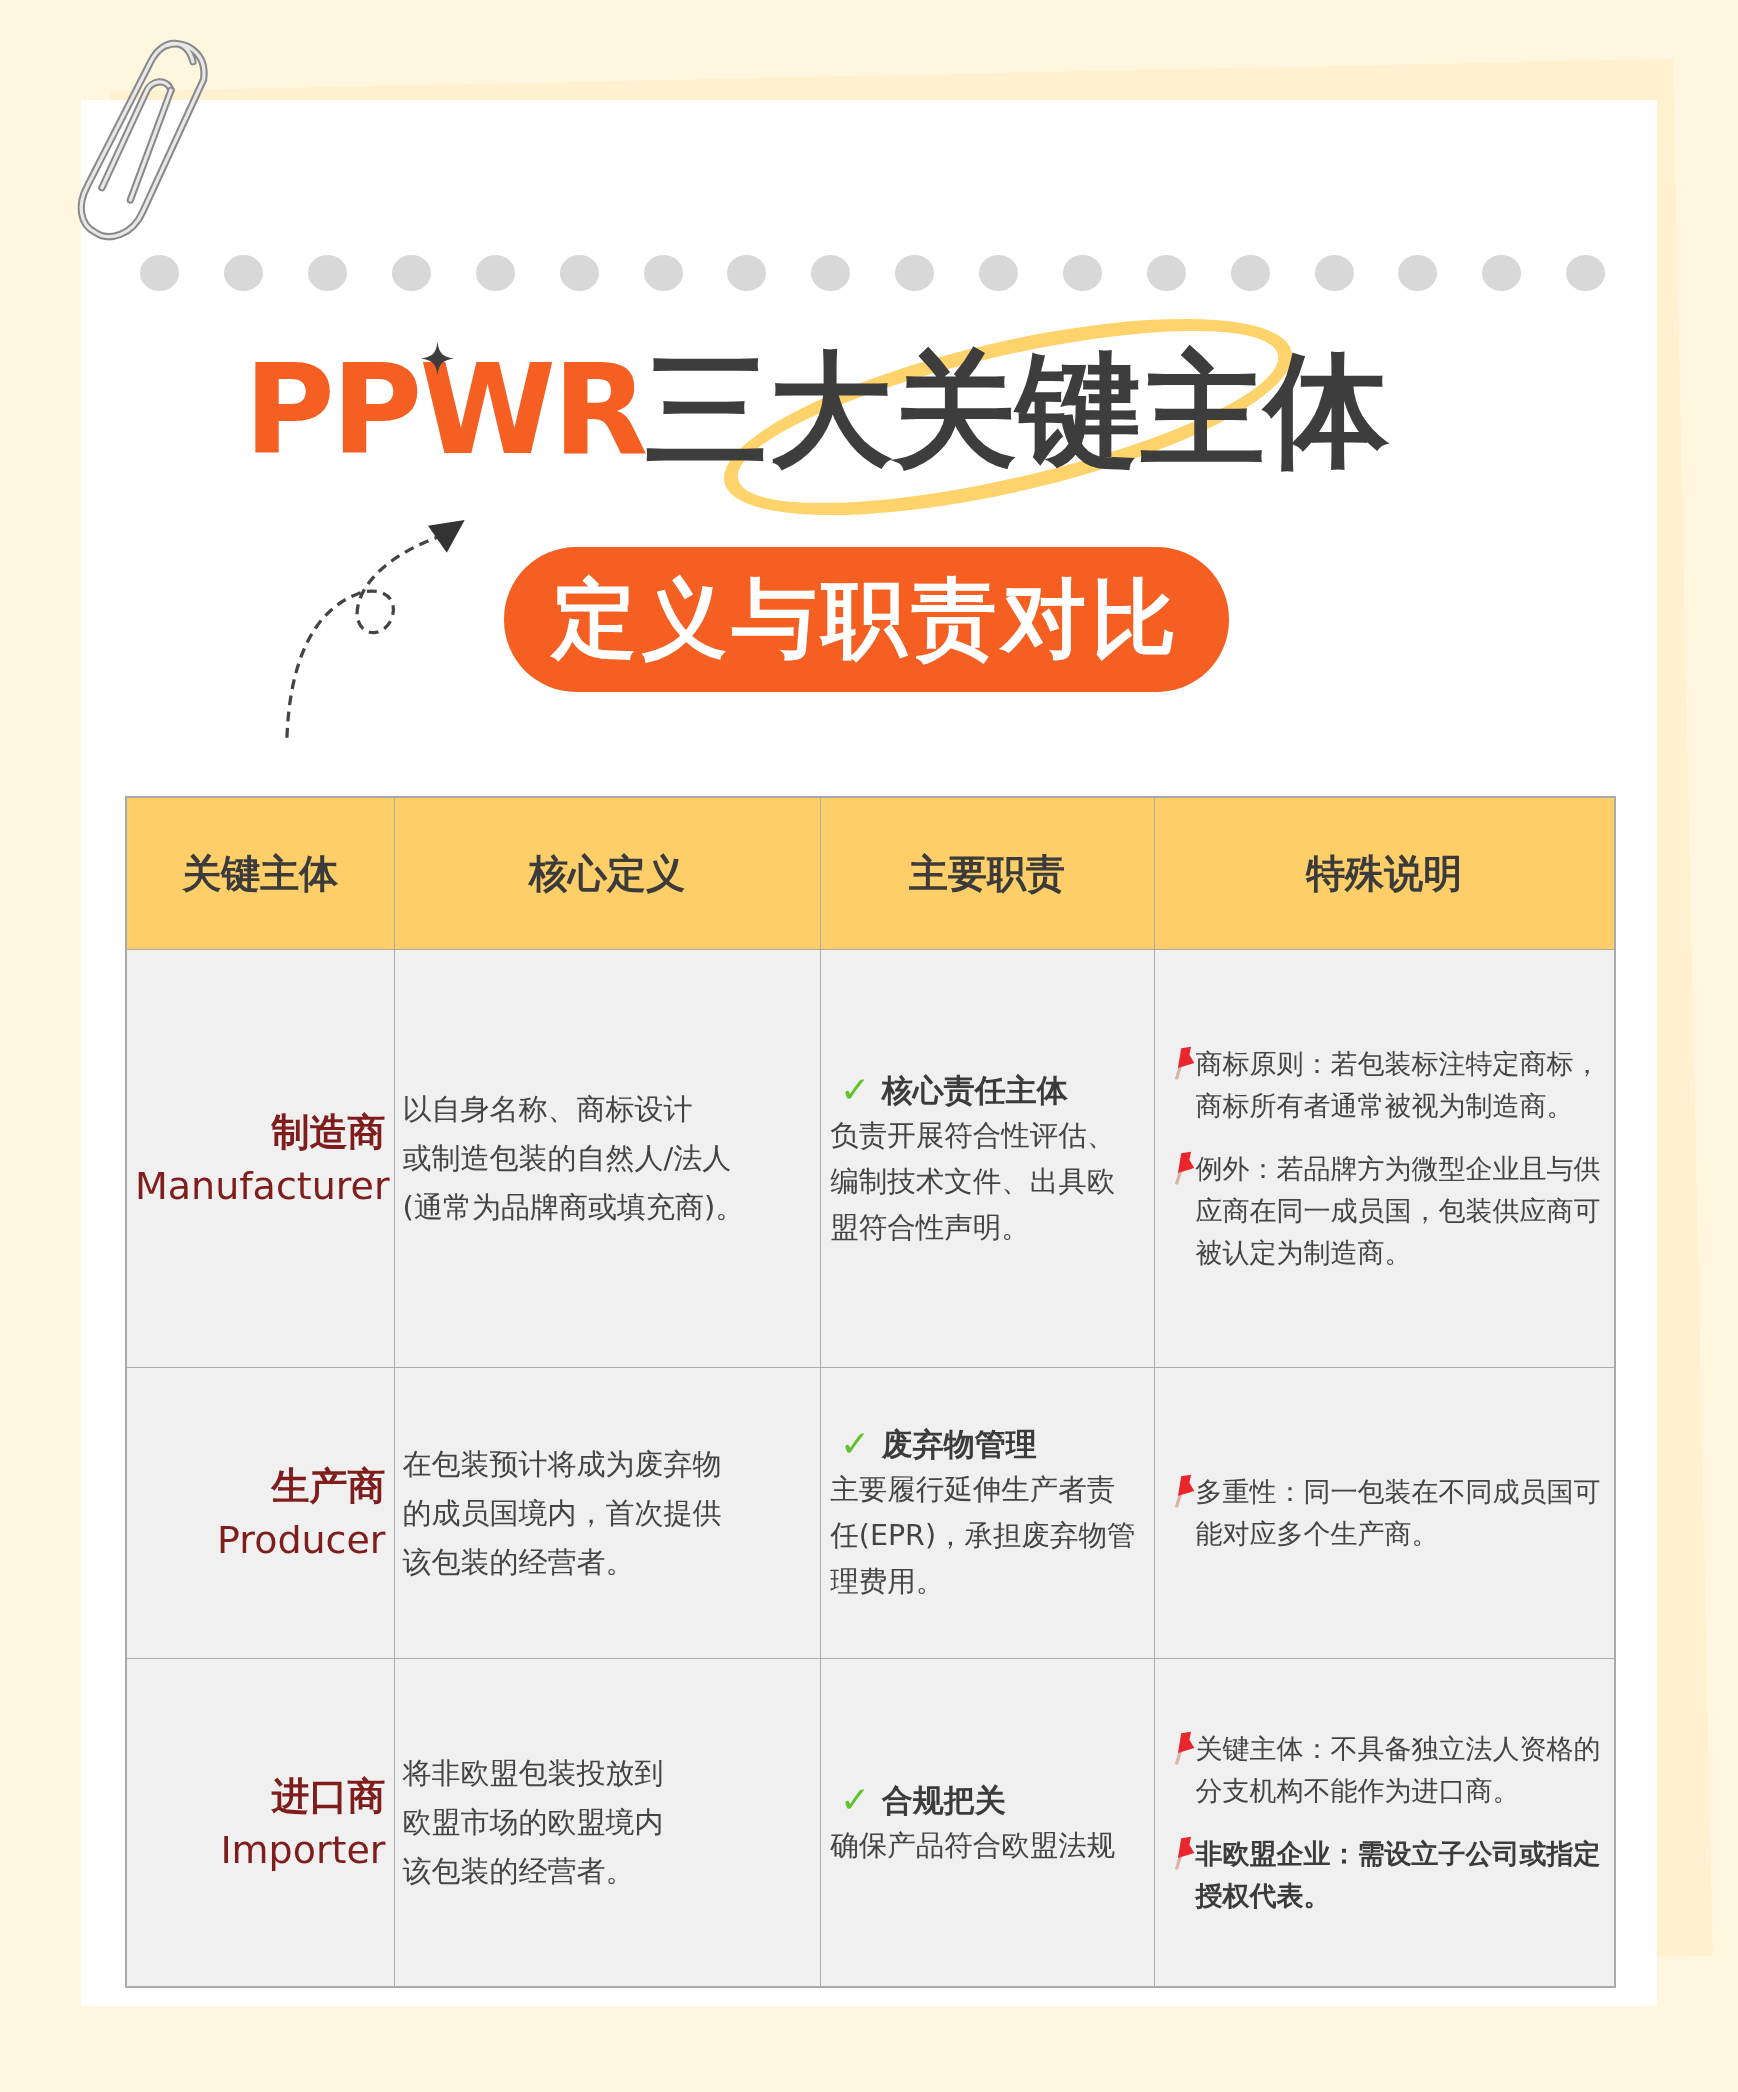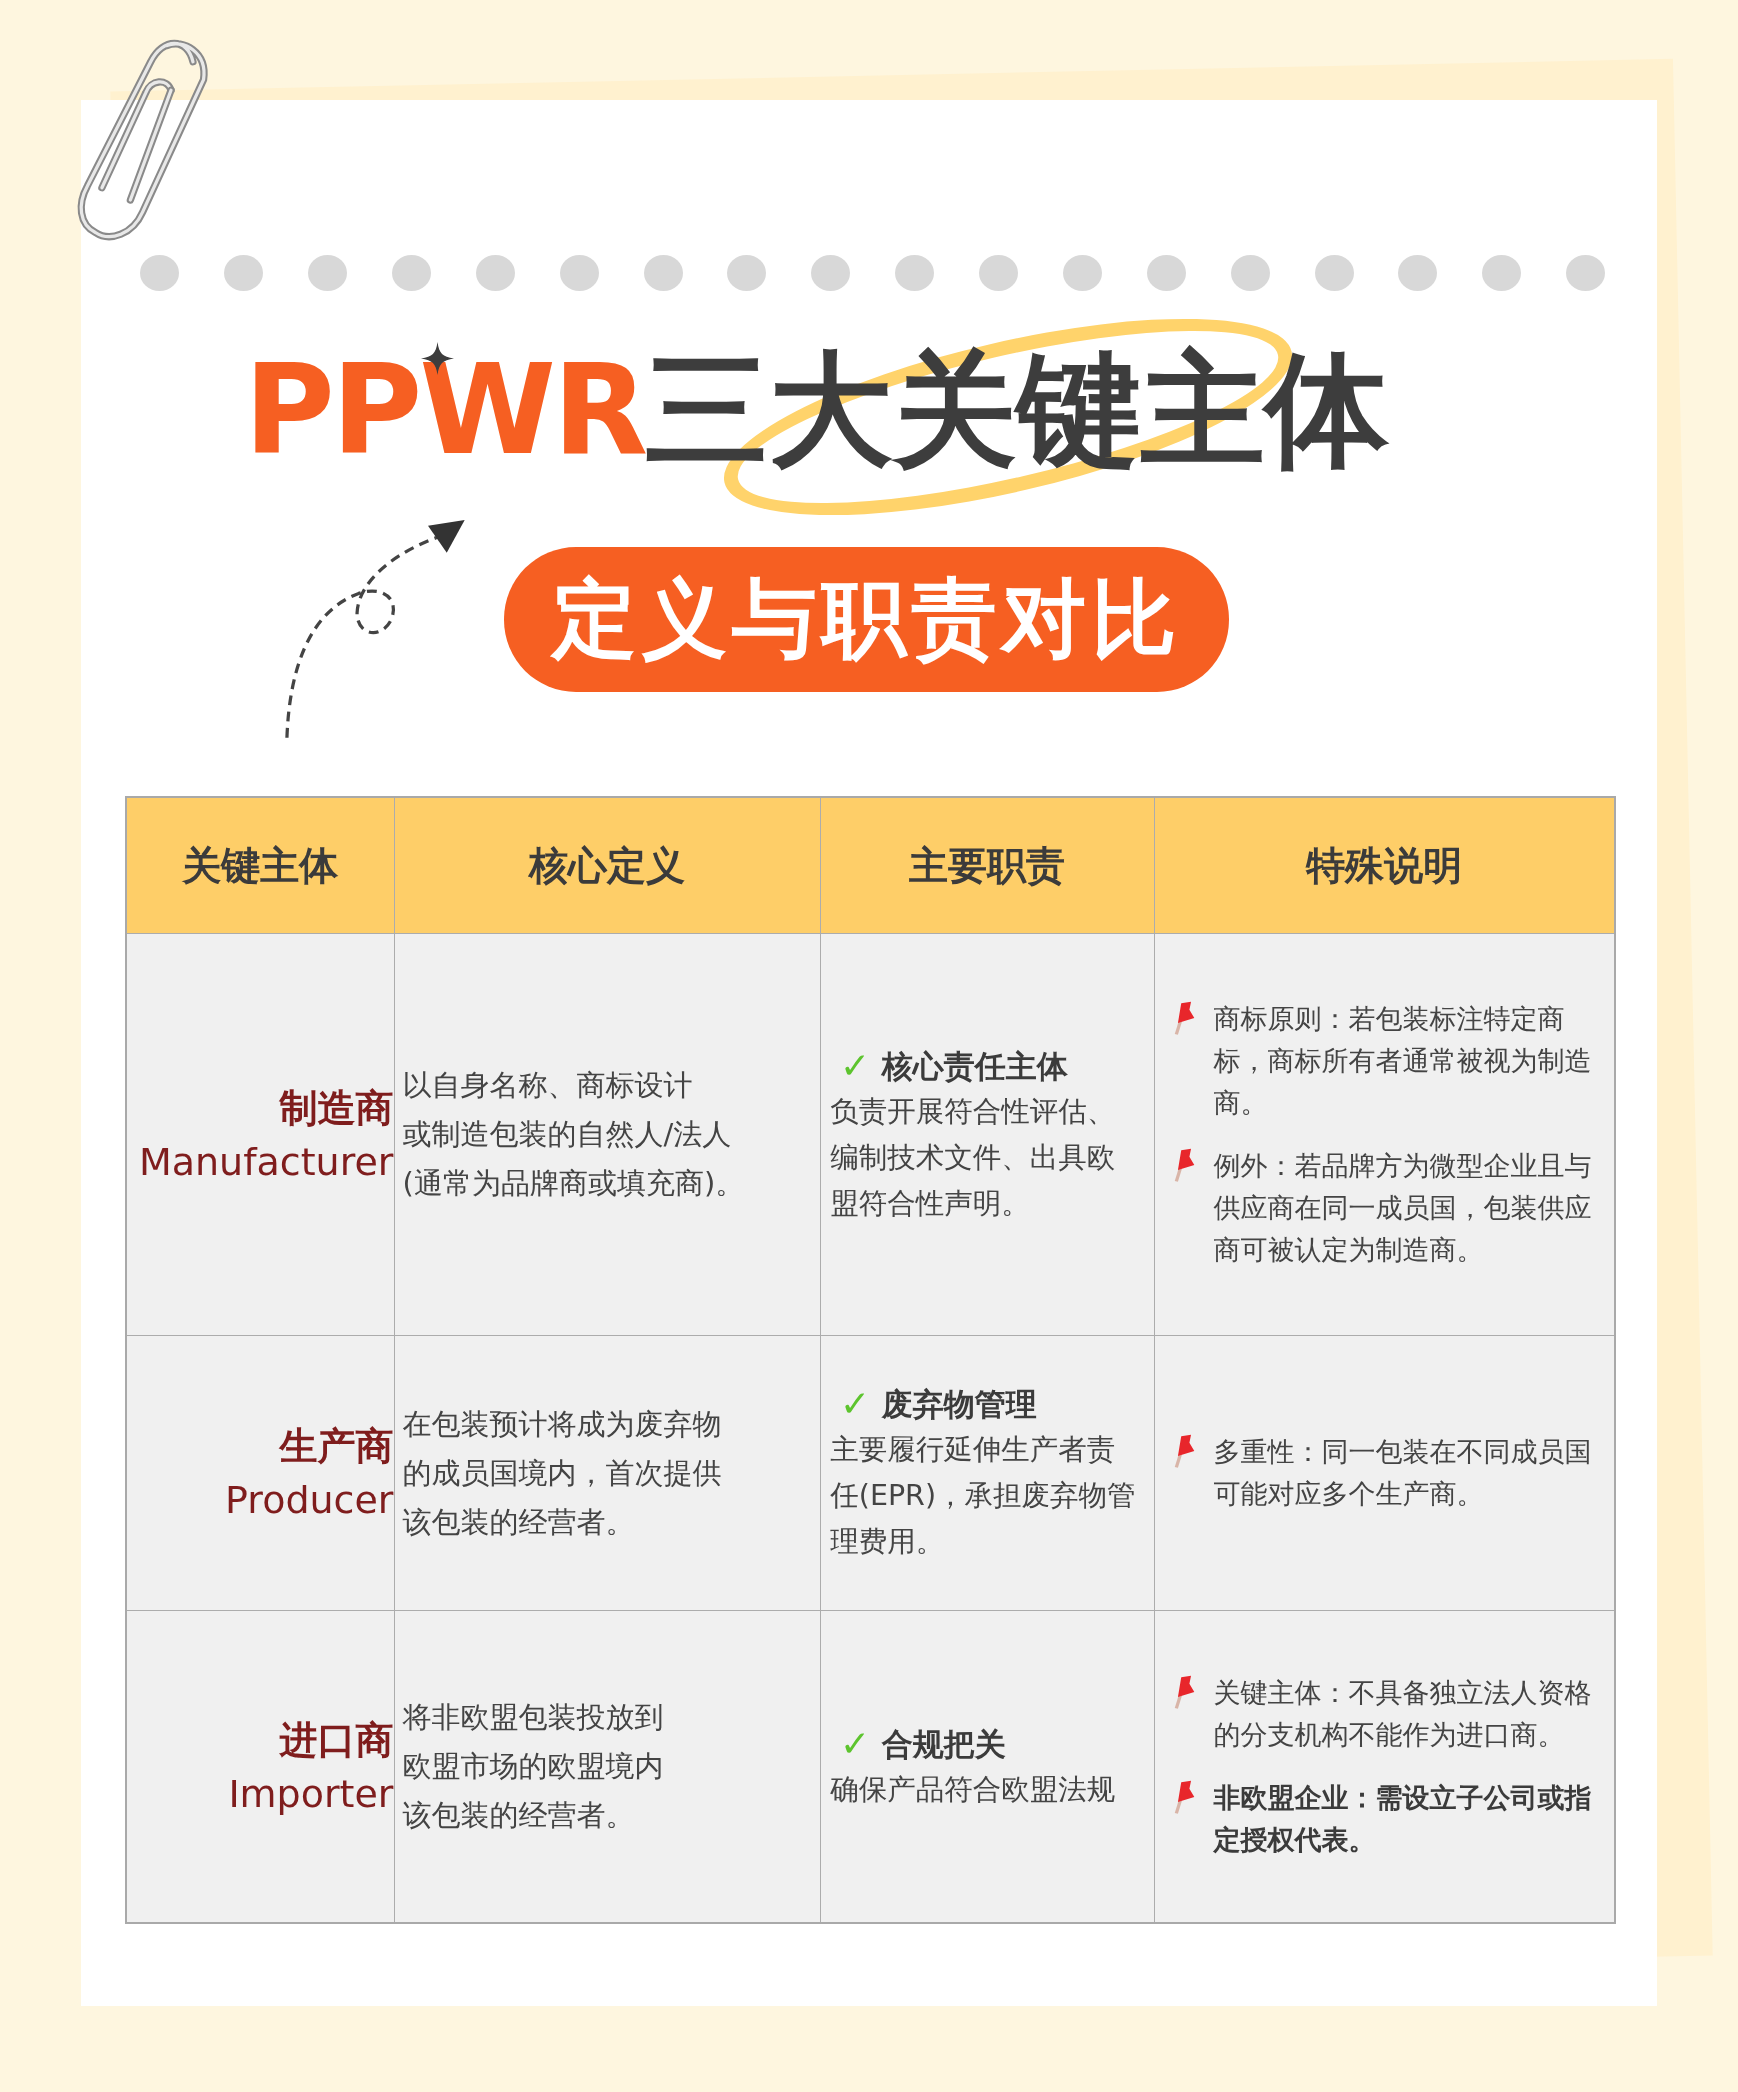--- a/index.html
+++ b/index.html
@@ -41,38 +41,38 @@
     background:#F65F22; border-radius:72px;
     display:flex; align-items:center; justify-content:center;
     color:#ffffff; font-size:85px; font-weight:bold; letter-spacing:4.9px;
   }
   table.grid {
     position:absolute; left:125px; top:796px; width:1488px;
     border-collapse:collapse; table-layout:fixed;
     border:2.4px solid #A9A9A9;
   }
   table.grid th, table.grid td {
-    border:1.6px solid #ACACAC; padding:0; vertical-align:middle;
+    border:1.6px solid #ACACAC; padding:8px; vertical-align:middle;
   }
   table.grid th {
     background:#FECE68; height:135px; font-size:39px; font-weight:bold;
     color:#3b3b3b; text-align:center;
   }
   table.grid td { background:#F0F0F0; }
   tr.r1 td { height:401px; }
   tr.r2 td { height:274px; }
   tr.r3 td { height:311px; }
   .entity { text-align:right; color:#7f1d1d; font-size:38px; line-height:54px; }
   .entity .cn { font-weight:bold; }
   .def { text-align:left; font-size:29px; line-height:49px; color:#444; padding:0 8.1px !important; }
   .resp { padding:0 9.8px !important; font-size:28.5px; line-height:46px; color:#444; }
   .resp-head { font-weight:bold; font-size:31px; display:flex; align-items:center; gap:11.4px; padding-left:9.8px; color:#3b3b3b; }
   .check { color:#5DC42E; font-size:36px; font-weight:bold; }
   .notes { padding:0 11.4px 0 18px !important; font-size:27px; line-height:42px; color:#444; }
-  .note { display:flex; gap:18px; }
+  .note { display:flex; }
   .note + .note { margin-top:21px; }
   .pin { flex:0 0 23px; width:23px; height:36px; margin-top:1.6px; }
   .note-text.bold { font-weight:bold; color:#3b3b3b; }
 </style>
 </head>
 <body>
 
 <div class="back-paper"></div>
 
 <div class="paper">

